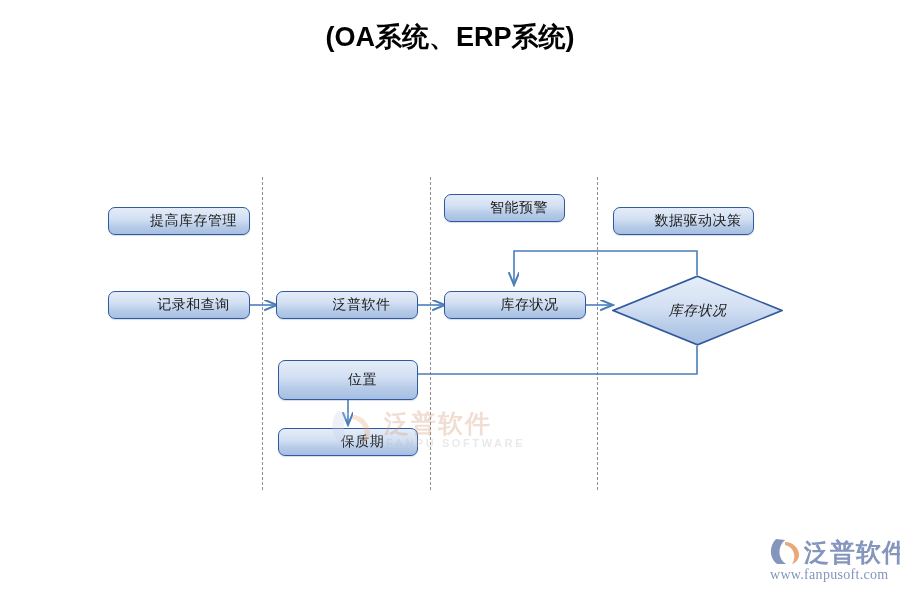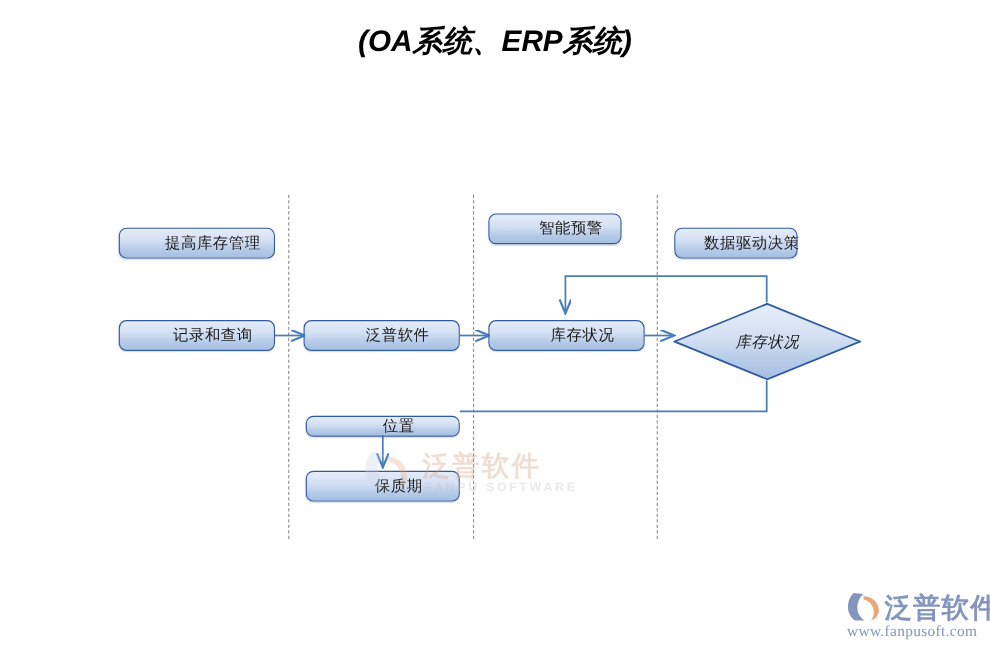--- a/index.html
+++ b/index.html
@@ -28,21 +28,20 @@
     font-size: 30px;
     font-weight: bold;
     color: #000000;
     line-height: 40px;
     letter-spacing: 0px;
   }
   #title-line-2 {
     font-family: "Liberation Sans", "DejaVu Sans", sans-serif;
     font-size: 27px;
     font-weight: bold;
-    font-style: italic;
     color: #000000;
     line-height: 38px;
   }
 
   
   #diagram {
     position: absolute;
     left: 0;
     top: 0;
     width: 900px;
@@ -204,21 +203,21 @@
     <path d="M697,346 L697,374 L418,374" fill="none" stroke="#4A7EBB" stroke-width="1.6"></path>
 
     <line x1="348" y1="388" x2="348" y2="424" stroke="#4A7EBB" stroke-width="1.6" marker-end="url(#arrowhead)"></line>
   </svg>
 
   <div class="node" style="left:108px; top:207px; width:142px; height:28px;">提高库存管理</div>
 
 
   <div class="node" style="left:444px; top:194px; width:121px; height:28px;">智能预警</div>
 
-  <div class="node" style="left:613px; top:207px; width:112px; height:28px;">数据驱动决策</div>
+  <div class="node" style="left:613px; top:207px; width:141px; height:28px;">数据驱动决策</div>
 
   <div class="node" style="left:108px; top:291px; width:142px; height:28px;">记录和查询</div>
 
   <div class="node" style="left:276px; top:291px; width:142px; height:28px;">泛普软件</div>
 
   <div class="node" style="left:444px; top:291px; width:142px; height:28px;">库存状况</div>
 
   <div id="decision-node">
     <svg width="171" height="71" viewBox="0 0 171 71" xmlns="http://www.w3.org/2000/svg">
       <defs>
@@ -227,21 +226,21 @@
           <stop offset="45%" stop-color="#D3E0F3"></stop>
           <stop offset="75%" stop-color="#B6CBE8"></stop>
           <stop offset="100%" stop-color="#A6BFE2"></stop>
         </linearGradient>
       </defs>
       <polygon points="85.5,1.2 169.8,35.5 85.5,69.8 1.2,35.5" fill="url(#diamondGrad)" stroke="#31599E" stroke-width="1.6"></polygon>
     </svg>
     <div class="diamond-label">库存状况</div>
   </div>
 
-  <div class="node" style="left:278px; top:378px; width:140px; height:19px;">位置</div>
+  <div class="node" style="left:278px; top:360px; width:140px; height:40px;">位置</div>
 
   <div class="node" style="left:278px; top:428px; width:140px; height:28px;">保质期</div>
 
 </div>
 
 <div id="center-watermark">
   <svg width="56" height="44" viewBox="0 0 56 44" xmlns="http://www.w3.org/2000/svg">
     <path d="M10,6 C2,14 2,30 12,38 L24,38 C14,32 13,16 22,8 Z" fill="#c9d3e6"></path>
     <path d="M24,10 C34,10 42,18 42,28 C42,33 39,37 34,38 C40,30 36,16 24,14 Z" fill="#e8a878"></path>
   </svg>

